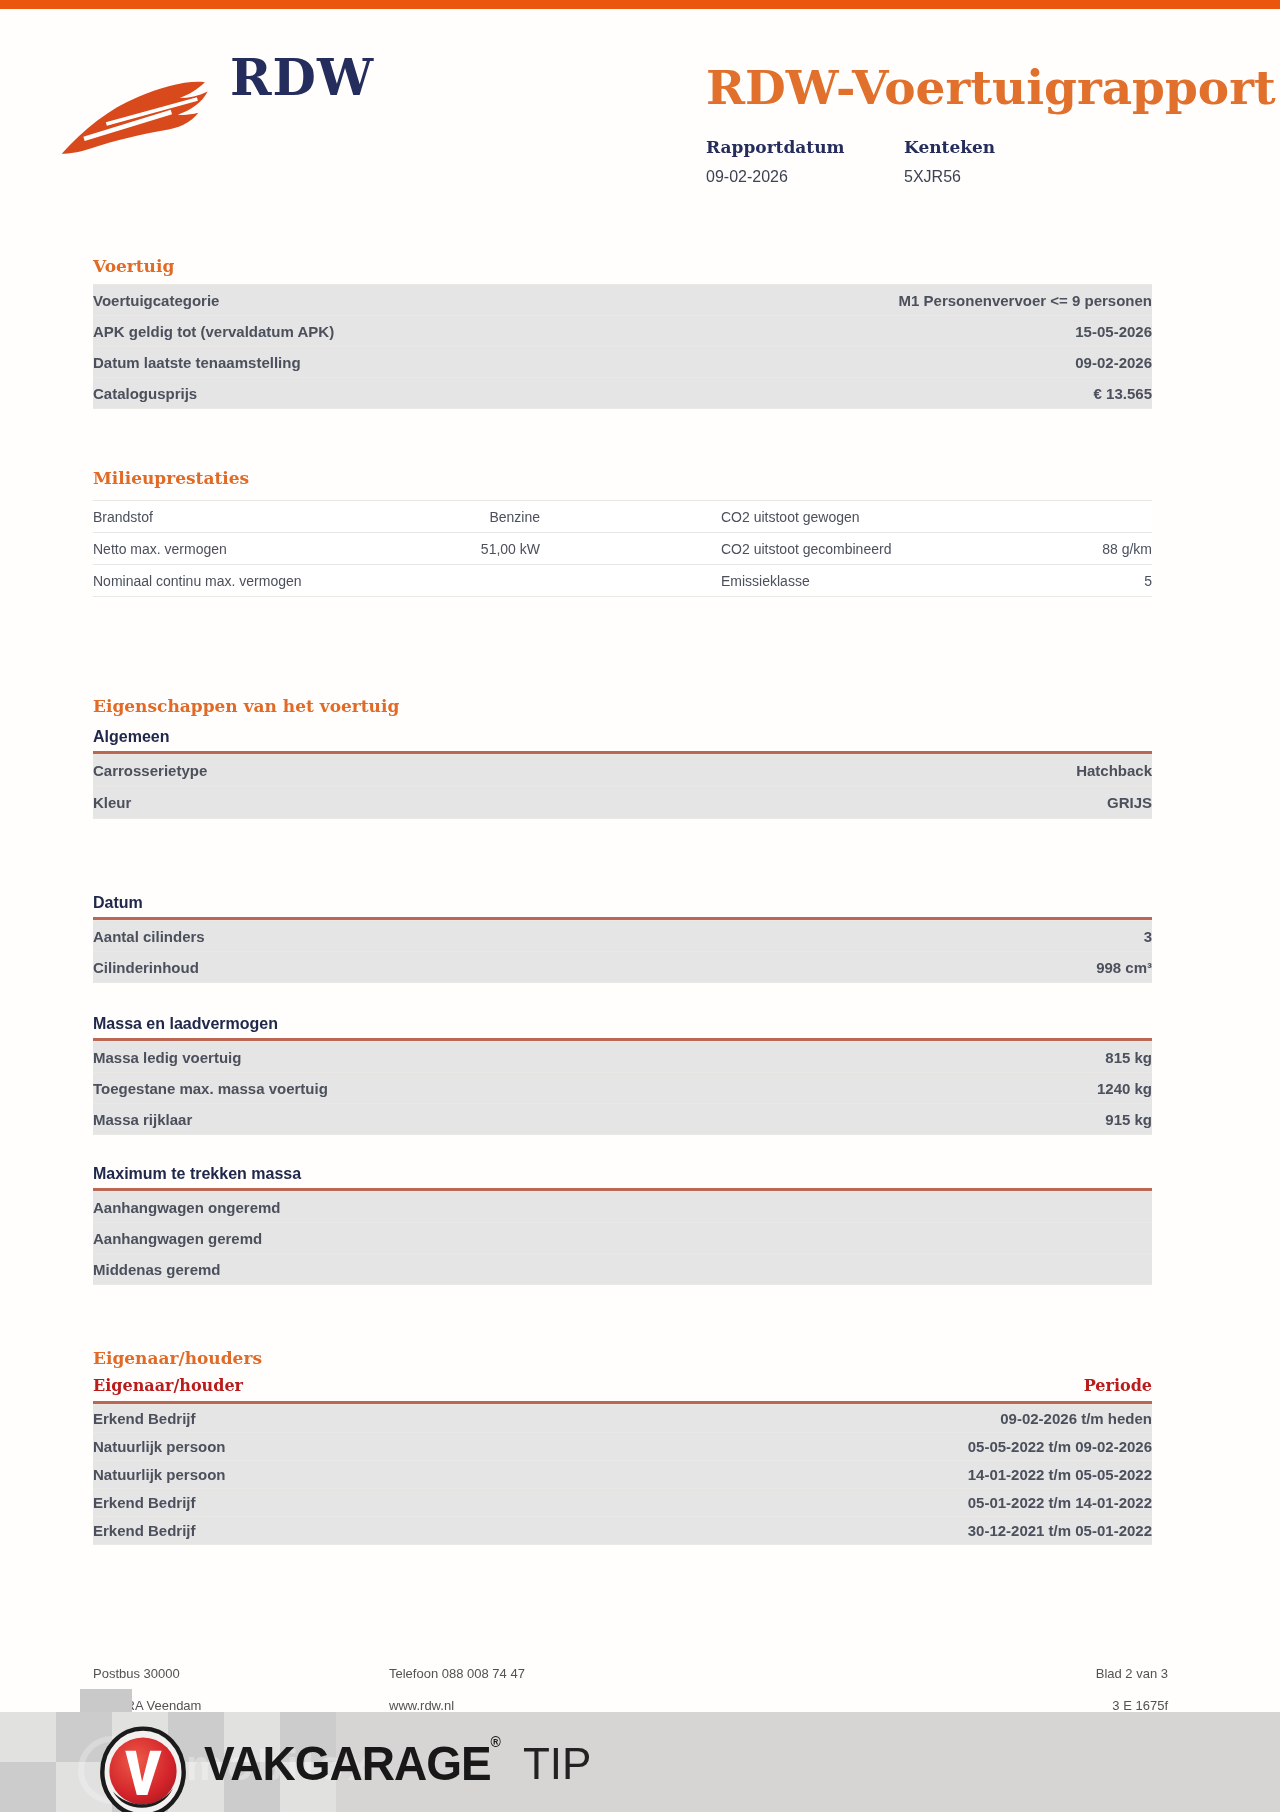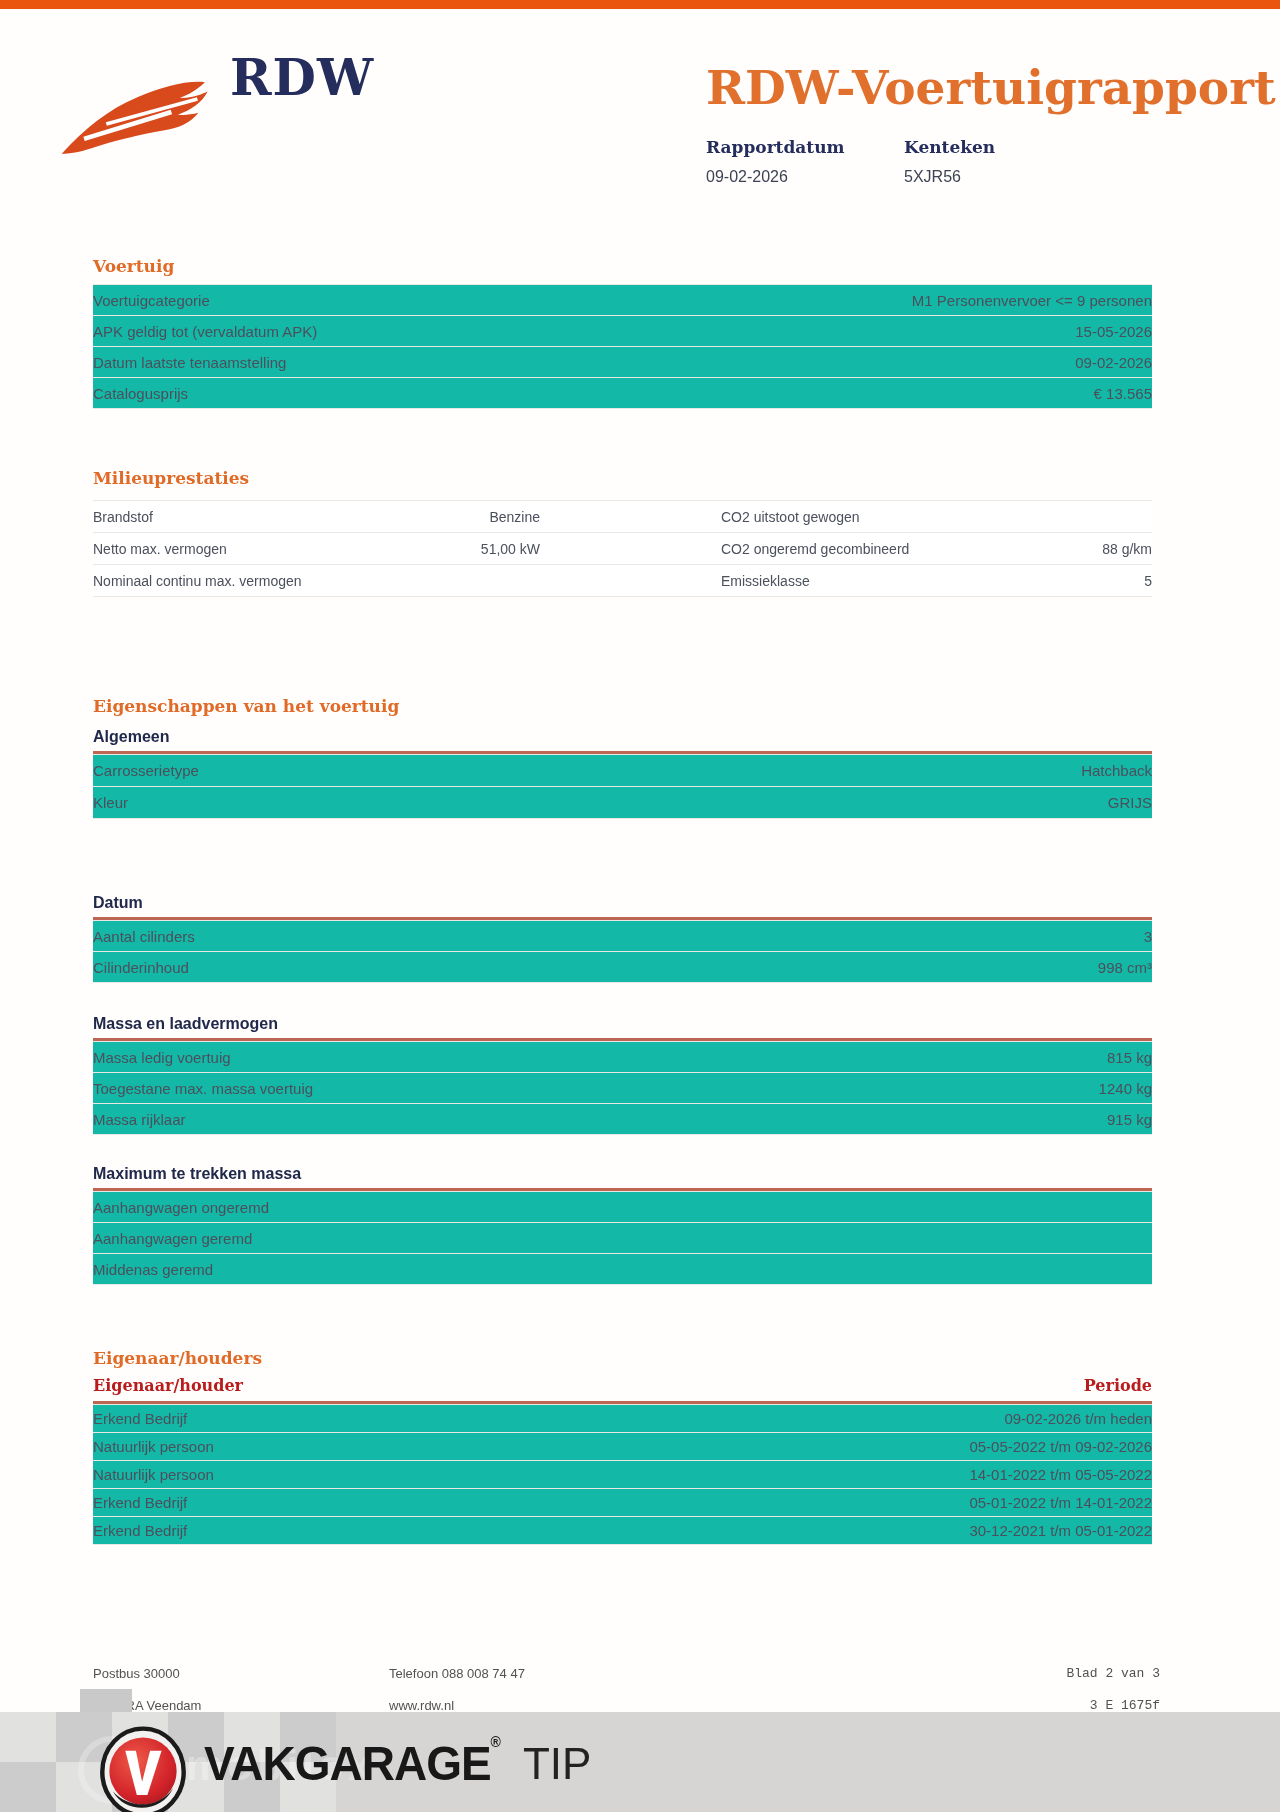--- a/index.html
+++ b/index.html
@@ -19,40 +19,40 @@
   .m1{left:706px;} .m2{left:904px;}
 
   
   .section{position:absolute;left:93px;width:1059px;}
   .sec-title{font-family:"DejaVu Serif",serif;font-weight:bold;font-size:17px;color:#e06a26;
              line-height:20px;margin:0 0 8px 0;}
   .subhead{font-weight:bold;font-size:16px;color:#20284b;line-height:20px;margin:0 0 4px 0;}
   .brickline{height:3px;background:#bc6753;margin-bottom:0px;}
   .rows{border-bottom:1px solid #eae8e5;}
   .row{position:relative;display:flex;justify-content:space-between;align-items:center;
-       height:30px;border-top:1px solid #eae8e5;background:#14b8a6;font-size:15px;color:#4b505c;}
+       height:30px;border-top:1px solid #eae8e5;background:#e5e5e5;font-size:15px;color:#4b505c;font-weight:bold;}
   .row .val{text-align:right;}
   .row-sm{height:27px;}
 
   
   .mrow{position:relative;height:31px;border-top:1px solid #eae8e5;background:#fff;
         font-size:14px;color:#4b505c;}
   .mrow span{position:absolute;top:50%;transform:translateY(-50%);}
   .mrow .c1{left:0;}
   .mrow .c2{left:250px;width:197px;text-align:right;}
   .mrow .c3{left:628px;}
   .mrow .c4{right:0;text-align:right;}
 
   
   .own-head{display:flex;justify-content:space-between;font-family:"DejaVu Serif",serif;
             font-weight:bold;font-size:16px;color:#b91c1c;margin:0 0 6px 0;}
 
   
   .foot{position:absolute;font-size:13px;color:#525252;}
-  .fc1{left:93px;} .fc2{left:389px;} .fc3{right:120px;text-align:center;font-family:Liberation Mono, monospace;}
+  .fc1{left:93px;} .fc2{left:389px;} .fc3{right:112px;text-align:center;}
   .fr1{top:1666px;} .fr2{top:1698px;}
 
   
   .banner{position:absolute;left:0;top:1712px;width:1280px;height:100px;background:#d6d5d3;overflow:hidden;}
   .checker{position:absolute;left:0;top:0;width:336px;height:100px;
            background:repeating-conic-gradient(#cccccc 0 25%,#e1e1e0 0 50%);
            background-size:112px 100px;}
   .stray-square{position:absolute;left:80px;top:1689px;width:52px;height:23px;background:#c9c9c9;}
   .watermark{position:absolute;left:186px;top:30px;font-size:42px;font-weight:bold;
              color:rgba(255,255,255,0.30);letter-spacing:4px;}
@@ -113,21 +113,21 @@
     <div class="rows">
       <div class="mrow" data-interactable="false">
         <span class="c1" data-interactable="false">Brandstof</span>
         <span class="c2" data-interactable="false">Benzine</span>
         <span class="c3" data-interactable="false">CO2 uitstoot gewogen</span>
         <span class="c4" data-interactable="false"></span>
       </div>
       <div class="mrow" data-interactable="false">
         <span class="c1" data-interactable="false">Netto max. vermogen</span>
         <span class="c2" data-interactable="false">51,00 kW</span>
-        <span class="c3" data-interactable="false">CO2 ongeremd gecombineerd</span>
+        <span class="c3" data-interactable="false">CO2 uitstoot gecombineerd</span>
         <span class="c4" data-interactable="false">88 g/km</span>
       </div>
       <div class="mrow" data-interactable="false">
         <span class="c1" data-interactable="false">Nominaal continu max. vermogen</span>
         <span class="c2" data-interactable="false"></span>
         <span class="c3" data-interactable="false">Emissieklasse</span>
         <span class="c4" data-interactable="false">5</span>
       </div>
     </div>
   </div>

